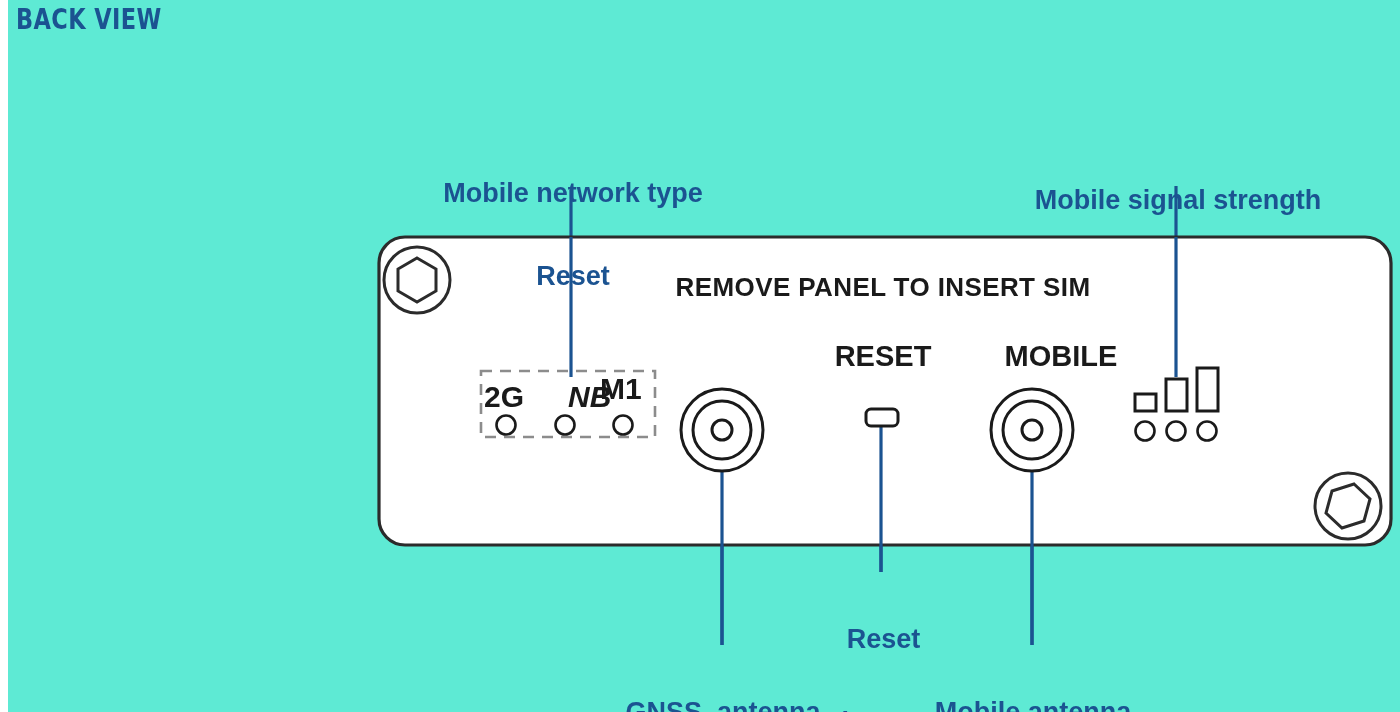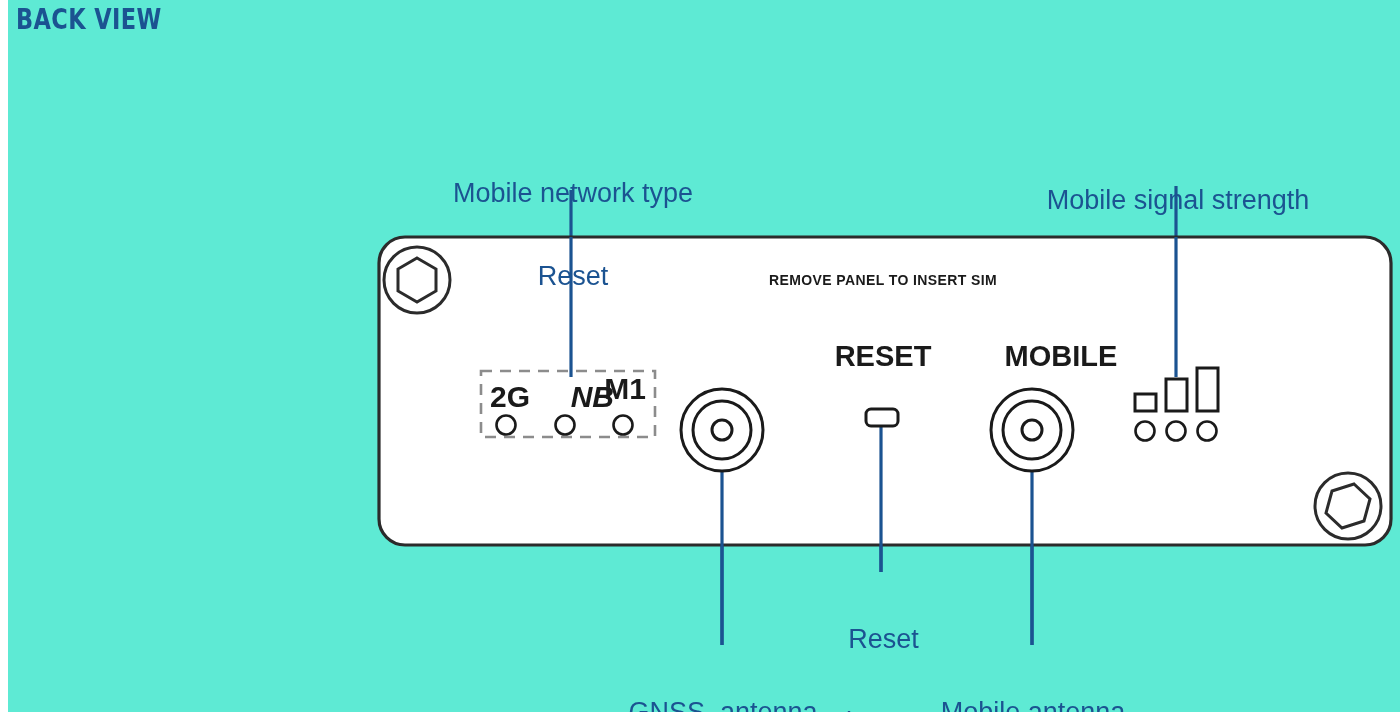--- a/index.html
+++ b/index.html
@@ -40,54 +40,54 @@
     font-size: 29px;
     letter-spacing: 0.5px;
     color: #1b5391;
     transform: scaleX(0.86);
     transform-origin: left top;
   }
   
   .callout {
     color: #1b5391;
     font-size: 27px;
-    font-weight: normal;
+    font-weight: bold;
     line-height: 1.03;
     text-align: center;
   }
   .callout-net  { left: 370px; top: 124px; width: 390px; }
   .callout-sig  { left: 975px; top: 131px; width: 390px; }
   .callout-reset{ left: 793px; top: 570px; width: 165px; }
   .callout-gnss { left: 565px; top: 643px; width: 300px; }
   .callout-mob  { left: 880px; top: 643px; width: 290px; }
 
   
   .panel-label {
     color: #1a1a1a;
     font-weight: bold;
     text-align: center;
   }
   .sim-text {
     left: 660px;
     top: 272px;
     width: 430px;
-    font-size: 14px;
+    font-size: 26px;
     letter-spacing: 0.4px;
   }
   .port-label { font-size: 29px; }
   .label-gps    { left: 650px; top: 340px; width: 130px; }
   .label-reset  { left: 808px; top: 340px; width: 134px; }
   .label-mobile { left: 972px; top: 340px; width: 162px; }
 
   .led-text {
     position: absolute;
     font-size: 30px;
     font-weight: bold;
     color: #1a1a1a;
-    text-align: right;
+    text-align: left;
     width: 46px;
   }
   .led-2g { left: 476px; top: 380px; }
   .led-nb { left: 560px; top: 380px; font-style: italic; }
   .led-m1 { left: 592px; top: 372px; }
 </style>
 </head>
 <body>
 
 <div id="stage">

